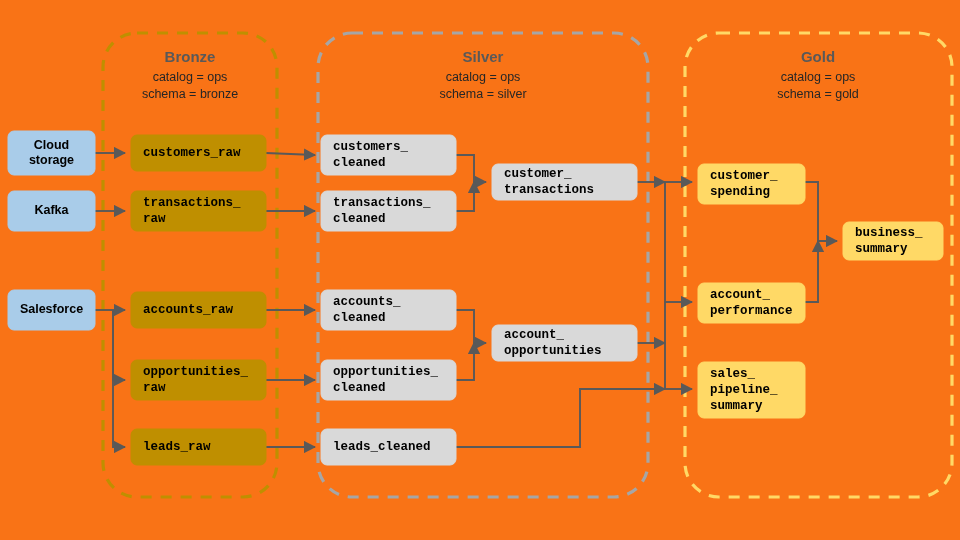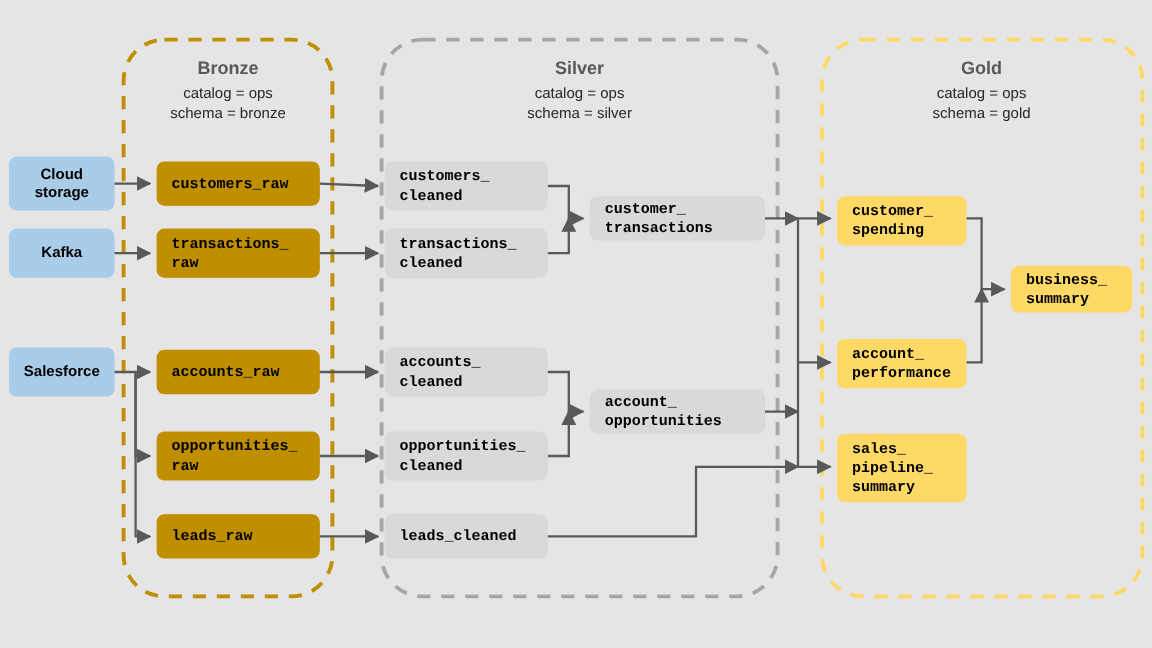--- a/index.html
+++ b/index.html
@@ -4,21 +4,21 @@
 <style>
   html, body {
     margin: 0;
     padding: 0;
     background: #ffffff;
   }
   #canvas {
     position: relative;
     width: 960px;
     height: 540px;
-    background: #e5e5e5;
+    background: #f97316;
     overflow: hidden;
     font-family: "Liberation Sans", sans-serif;
   }
   svg.diagram {
     position: absolute;
     left: 0;
     top: 0;
     width: 960px;
     height: 540px;
   }

